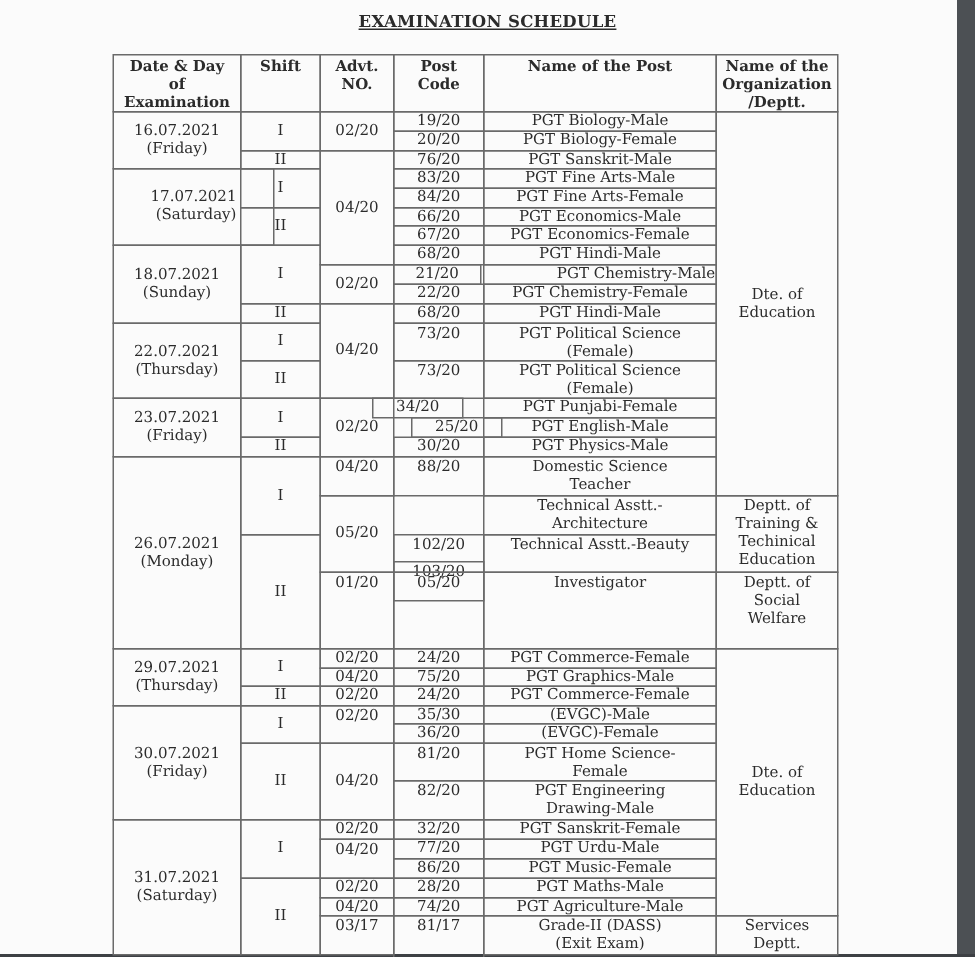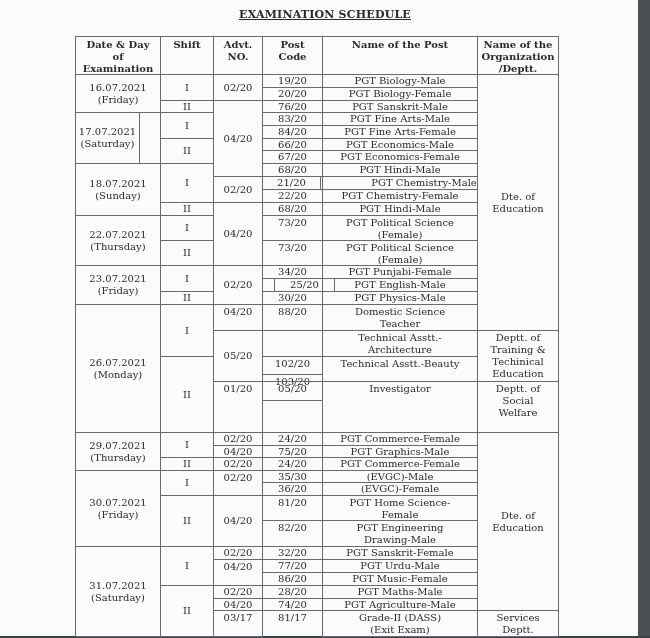--- a/index.html
+++ b/index.html
@@ -32,21 +32,21 @@
     <div class="cell hdr" style="left: 213px; width: 50px; top: 36px; height: 39px;">Advt.
 NO.</div>
     <div class="cell hdr" style="left: 262px; width: 61px; top: 36px; height: 39px;">Post
 Code</div>
     <div class="cell hdr" style="left: 322px; width: 156px; top: 36px; height: 39px;">Name of the Post</div>
     <div class="cell hdr" style="left: 477px; width: 82px; top: 36px; height: 39px;">Name of the
 Organization
 /Deptt.</div>
     <div class="cell" style="left: 75px; width: 86px; top: 74px; height: 39px;">16.07.2021
 (Friday)</div>
-    <div class="cell" style="left: 75px; width: 65px; top: 112px; height: 52px;">17.07.2021
+    <div class="cell" style="left: 75px; width: 108px; top: 112px; height: 52px; text-align: right;">17.07.2021
 (Saturday)</div>
     <div class="cell" style="left: 75px; width: 86px; top: 163px; height: 53px;">18.07.2021
 (Sunday)</div>
     <div class="cell" style="left: 75px; width: 86px; top: 215px; height: 51px;">22.07.2021
 (Thursday)</div>
     <div class="cell" style="left: 75px; width: 86px; top: 265px; height: 40px;">23.07.2021
 (Friday)</div>
     <div class="cell" style="left: 75px; width: 86px; top: 304px; height: 129px;">26.07.2021
 (Monday)</div>
     <div class="cell" style="left: 75px; width: 86px; top: 432px; height: 39px;">29.07.2021
@@ -112,21 +112,21 @@
     <div class="cell" style="left: 262px; width: 61px; top: 189px; height: 14px;">22/20</div>
     <div class="cell" style="left: 322px; width: 156px; top: 189px; height: 14px;">PGT Chemistry-Female</div>
     <div class="cell" style="left: 262px; width: 61px; top: 202px; height: 14px;">68/20</div>
     <div class="cell" style="left: 322px; width: 156px; top: 202px; height: 14px;">PGT Hindi-Male</div>
     <div class="cell top" style="left: 262px; width: 61px; top: 215px; height: 26px;">73/20</div>
     <div class="cell top" style="left: 322px; width: 156px; top: 215px; height: 26px;">PGT Political Science
 (Female)</div>
     <div class="cell top" style="left: 262px; width: 61px; top: 240px; height: 26px;">73/20</div>
     <div class="cell top" style="left: 322px; width: 156px; top: 240px; height: 26px;">PGT Political Science
 (Female)</div>
-    <div class="cell" style="left: 262px; width: 61px; top: 265px; height: 14px;">34/20</div>
+    <div class="cell" style="left: 248px; width: 61px; top: 265px; height: 14px;">34/20</div>
     <div class="cell" style="left: 322px; width: 156px; top: 265px; height: 14px;">PGT Punjabi-Female</div>
     <div class="cell" style="left: 262px; width: 61px; top: 278px; height: 14px; margin-left: 12px;">25/20</div>
     <div class="cell" style="left: 322px; width: 156px; top: 278px; height: 14px;">PGT English-Male</div>
     <div class="cell" style="left: 262px; width: 61px; top: 291px; height: 14px;">30/20</div>
     <div class="cell" style="left: 322px; width: 156px; top: 291px; height: 14px;">PGT Physics-Male</div>
     <div class="cell top" style="left: 262px; width: 61px; top: 304px; height: 27px;">88/20</div>
     <div class="cell top" style="left: 322px; width: 156px; top: 304px; height: 27px;">Domestic Science
 Teacher</div>
     <div class="cell top" style="left: 262px; width: 61px; top: 330px; height: 27px; margin-top: 44px;">103/20</div>
     <div class="cell top" style="left: 322px; width: 156px; top: 330px; height: 27px;">Technical Asstt.-

